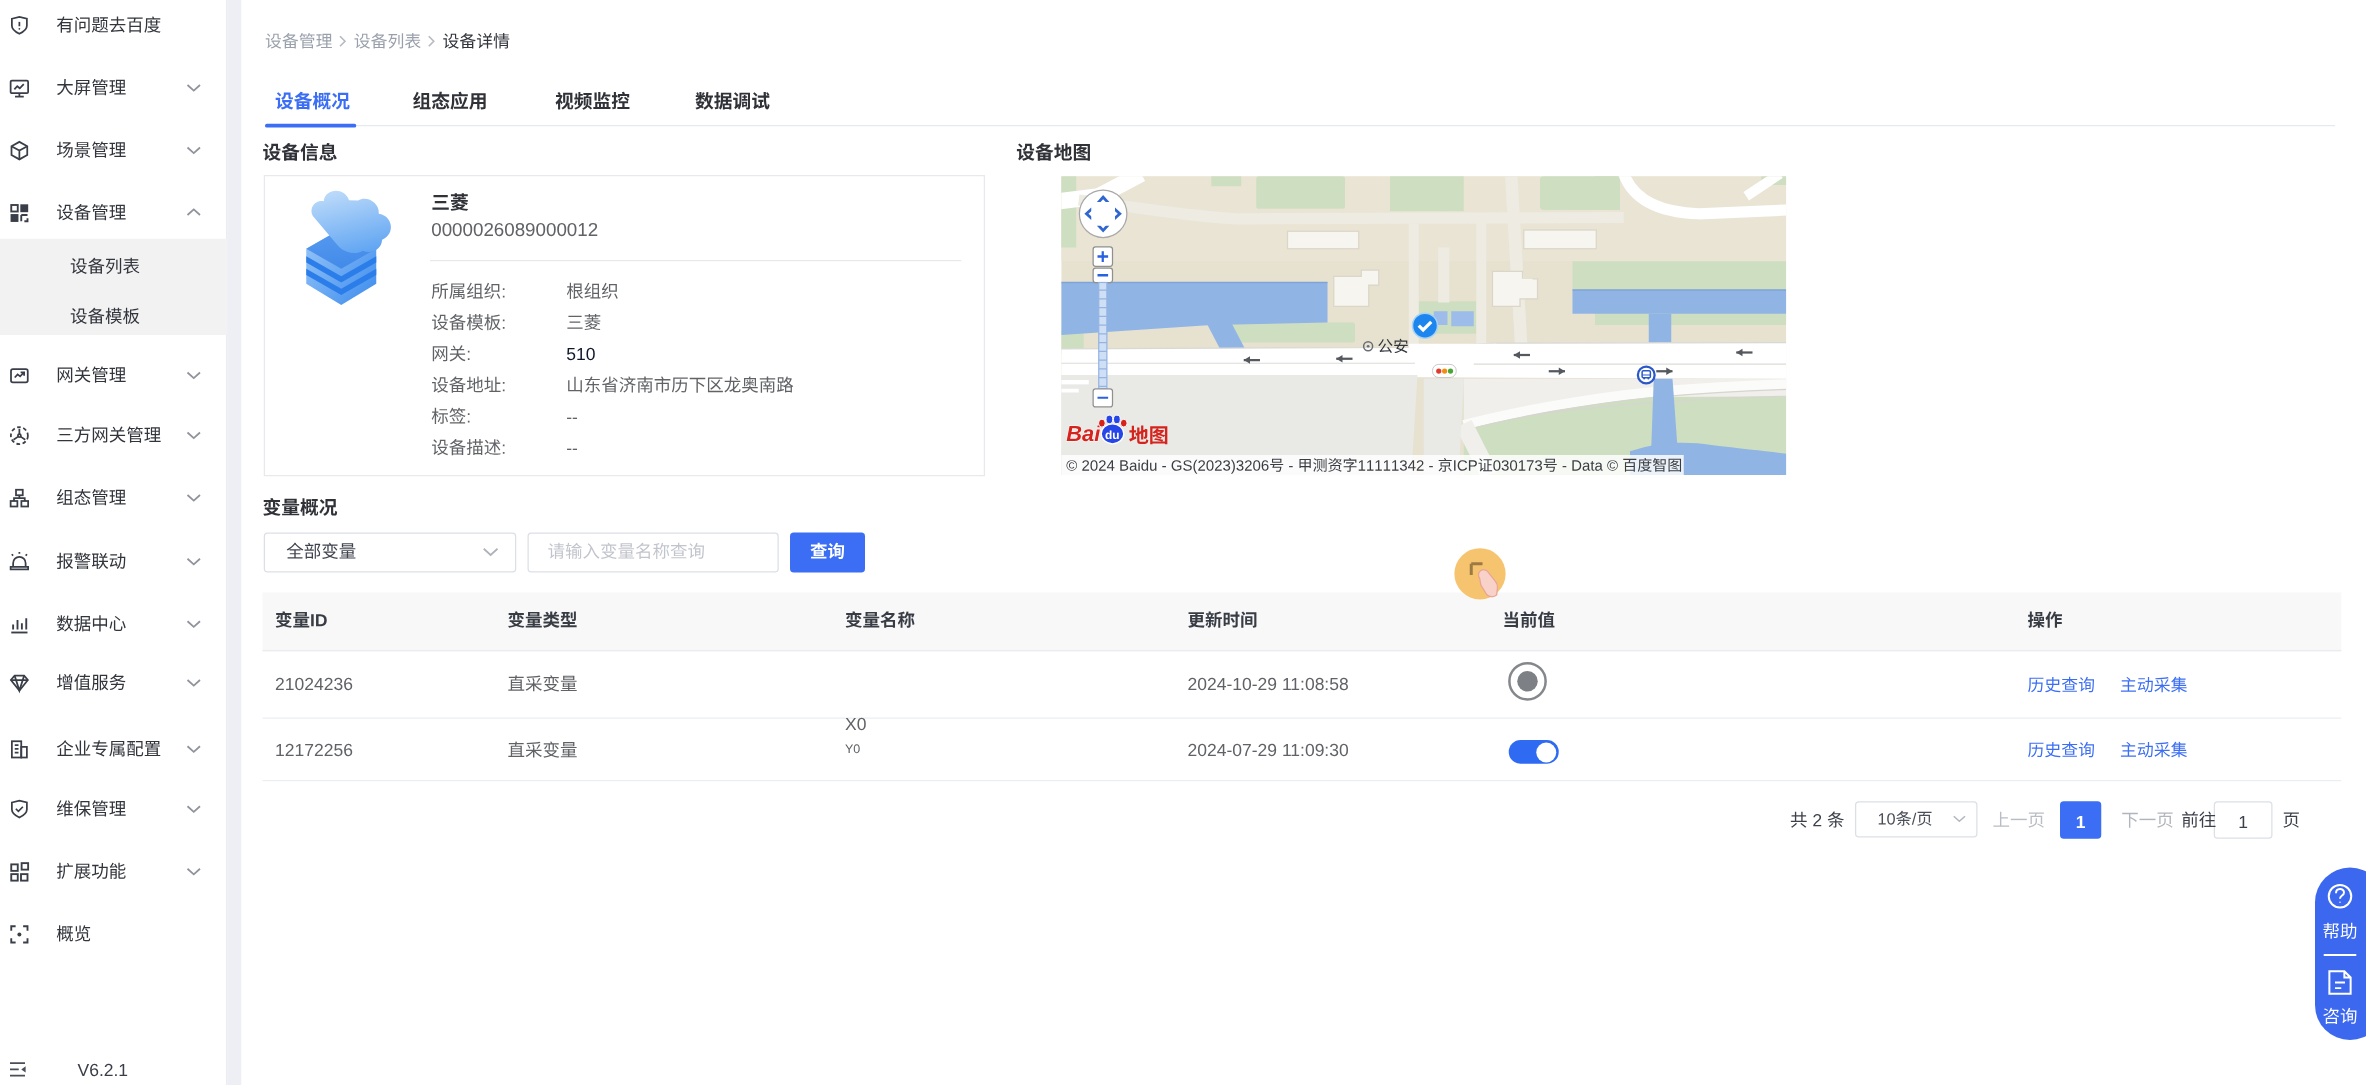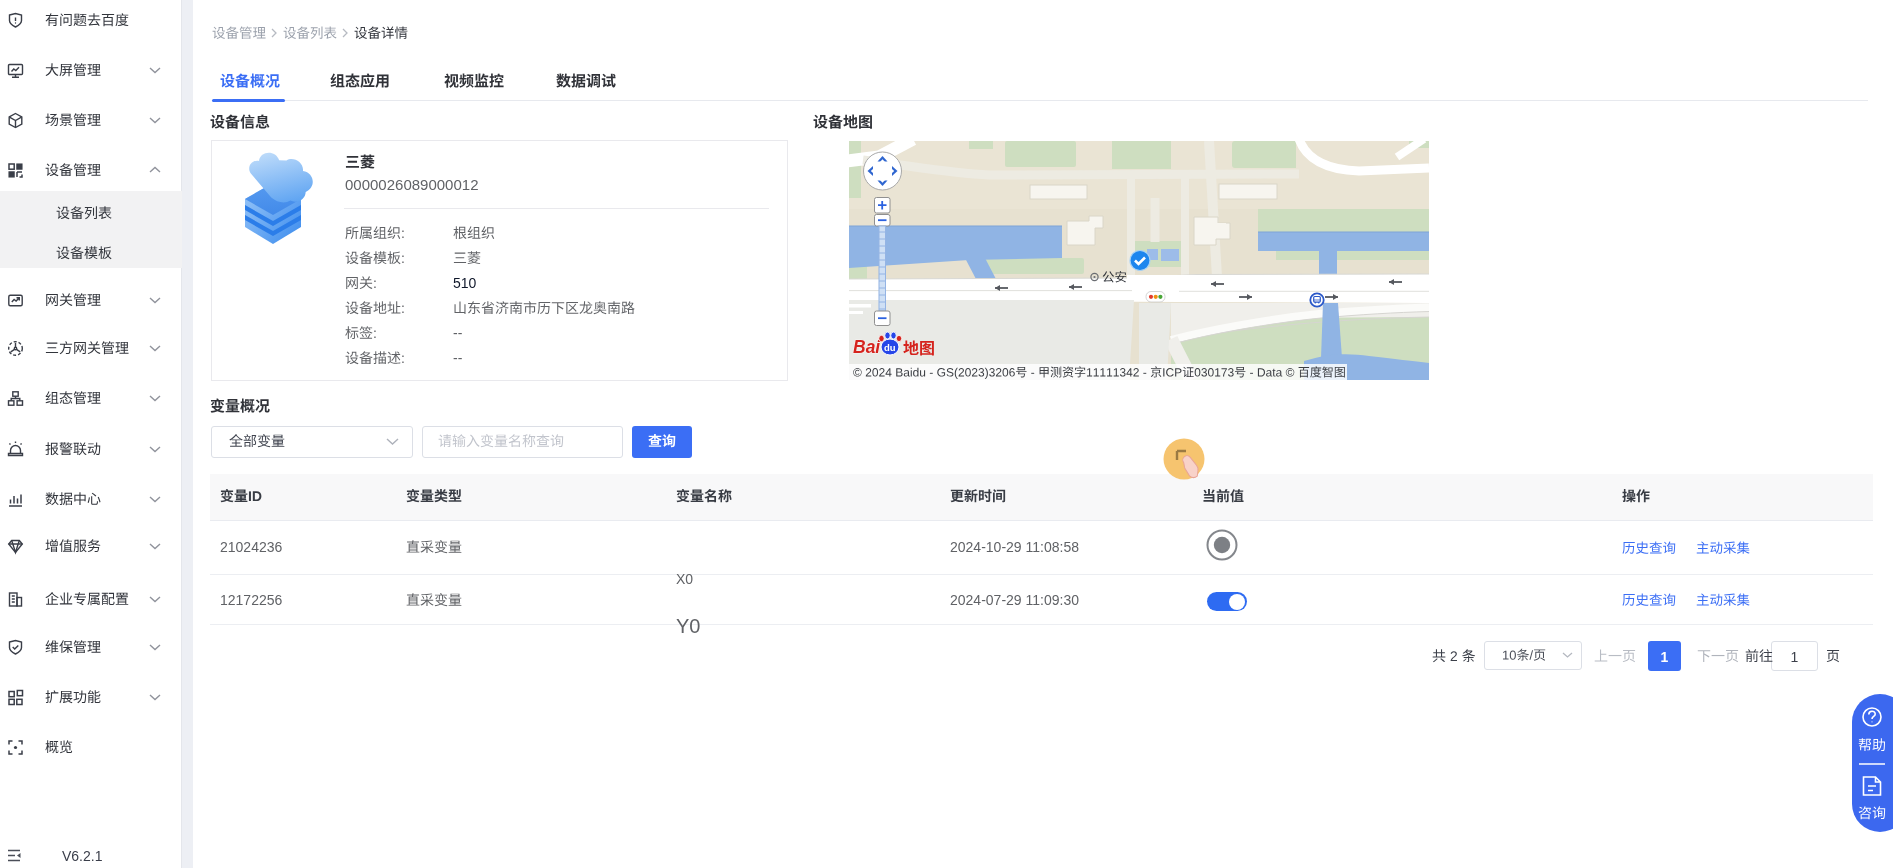--- a/index.html
+++ b/index.html
@@ -214,21 +214,21 @@
 <div style="position:absolute;left:422px;top:426px;width:201px;height:32px;border:1px solid #dcdfe6;border-radius:3px;box-sizing:border-box;background:#fff"></div>
 <div style="position:absolute;left:632px;top:426px;width:60px;height:32px;background:#3b6ef5;border-radius:3px"></div>
 <div style="position:absolute;left:210px;top:474px;width:1663px;height:47px;background:#f8f8f9"></div>
 <div style="position:absolute;left:210px;top:520px;width:1663px;height:1px;background:#e9ebf0"></div>
 <div style="position:absolute;left:210px;top:574px;width:1663px;height:1px;background:#eceef2"></div>
 <div style="position:absolute;left:210px;top:624px;width:1663px;height:1px;background:#eceef2"></div>
 <div style="position:absolute;left:220px;top:533px;font-size:14px;line-height:28px;color:#606266;font-weight:normal;white-space:nowrap;text-align:right;">21024236</div>
 <div style="position:absolute;left:676px;top:533px;font-size:14px;line-height:28px;color:#606266;font-weight:normal;white-space:nowrap;margin-top:32px;">X0</div>
 <div style="position:absolute;left:950px;top:533px;font-size:14px;line-height:28px;color:#606266;font-weight:normal;white-space:nowrap;">2024-10-29 11:08:58</div>
 <div style="position:absolute;left:220px;top:586px;font-size:14px;line-height:28px;color:#606266;font-weight:normal;white-space:nowrap;">12172256</div>
-<div style="position:absolute;left:676px;top:586px;font-size:20px;line-height:28px;color:#606266;font-weight:normal;white-space:nowrap;margin-top:26px;">Y0</div>
+<div style="position:absolute;left:676px;top:586px;font-size:10px;line-height:28px;color:#606266;font-weight:normal;white-space:nowrap;">Y0</div>
 <div style="position:absolute;left:950px;top:586px;font-size:14px;line-height:28px;color:#606266;font-weight:normal;white-space:nowrap;">2024-07-29 11:09:30</div>
 <div style="position:absolute;left:1207px;top:592px;width:40px;height:19px;background:#2e6bf2;border-radius:10px"></div>
 <div style="position:absolute;left:1229px;top:593.5px;width:16px;height:16px;background:#fff;border-radius:8px"></div>
 <div style="position:absolute;left:1484px;top:641px;width:98px;height:29px;border:1px solid #dcdfe6;border-radius:3px;box-sizing:border-box;background:#fff"></div>
 <div style="position:absolute;left:1648px;top:641px;width:33px;height:30px;background:#3b6ef5;border-radius:3px"></div>
 <div style="position:absolute;left:1564.5px;top:643px;width:200px;text-align:center;font-size:14px;line-height:28px;color:#fff;font-weight:bold;white-space:nowrap;">1</div>
 <div style="position:absolute;left:1771px;top:641px;width:47px;height:30px;border:1px solid #dcdfe6;border-radius:3px;box-sizing:border-box;background:#fff"></div>
 <div style="position:absolute;left:1694.5px;top:643px;width:200px;text-align:center;font-size:14px;line-height:28px;color:#3c404a;font-weight:normal;white-space:nowrap;">1</div>
 <div style="position:absolute;left:1852px;top:694px;width:56px;height:138px;background:#3c68ef;border-radius:28px"></div>
 <svg width="1893" height="868" viewBox="0 0 1893 868" style="position:absolute;left:0;top:0;pointer-events:none">

